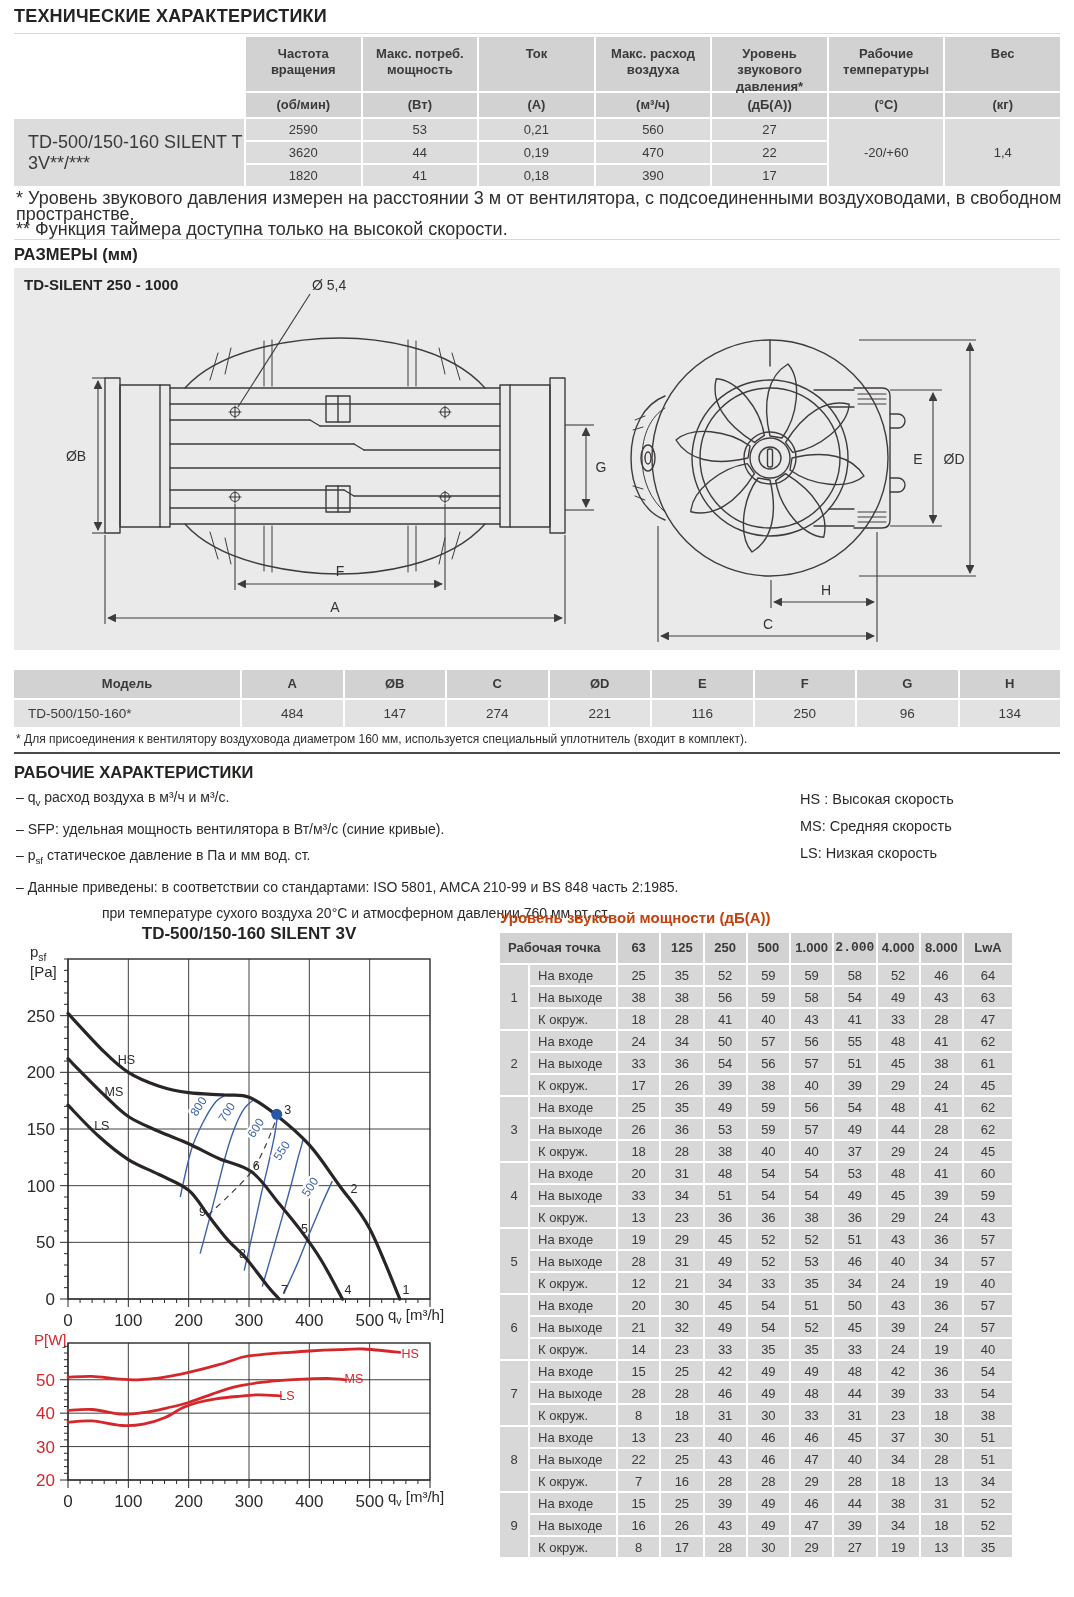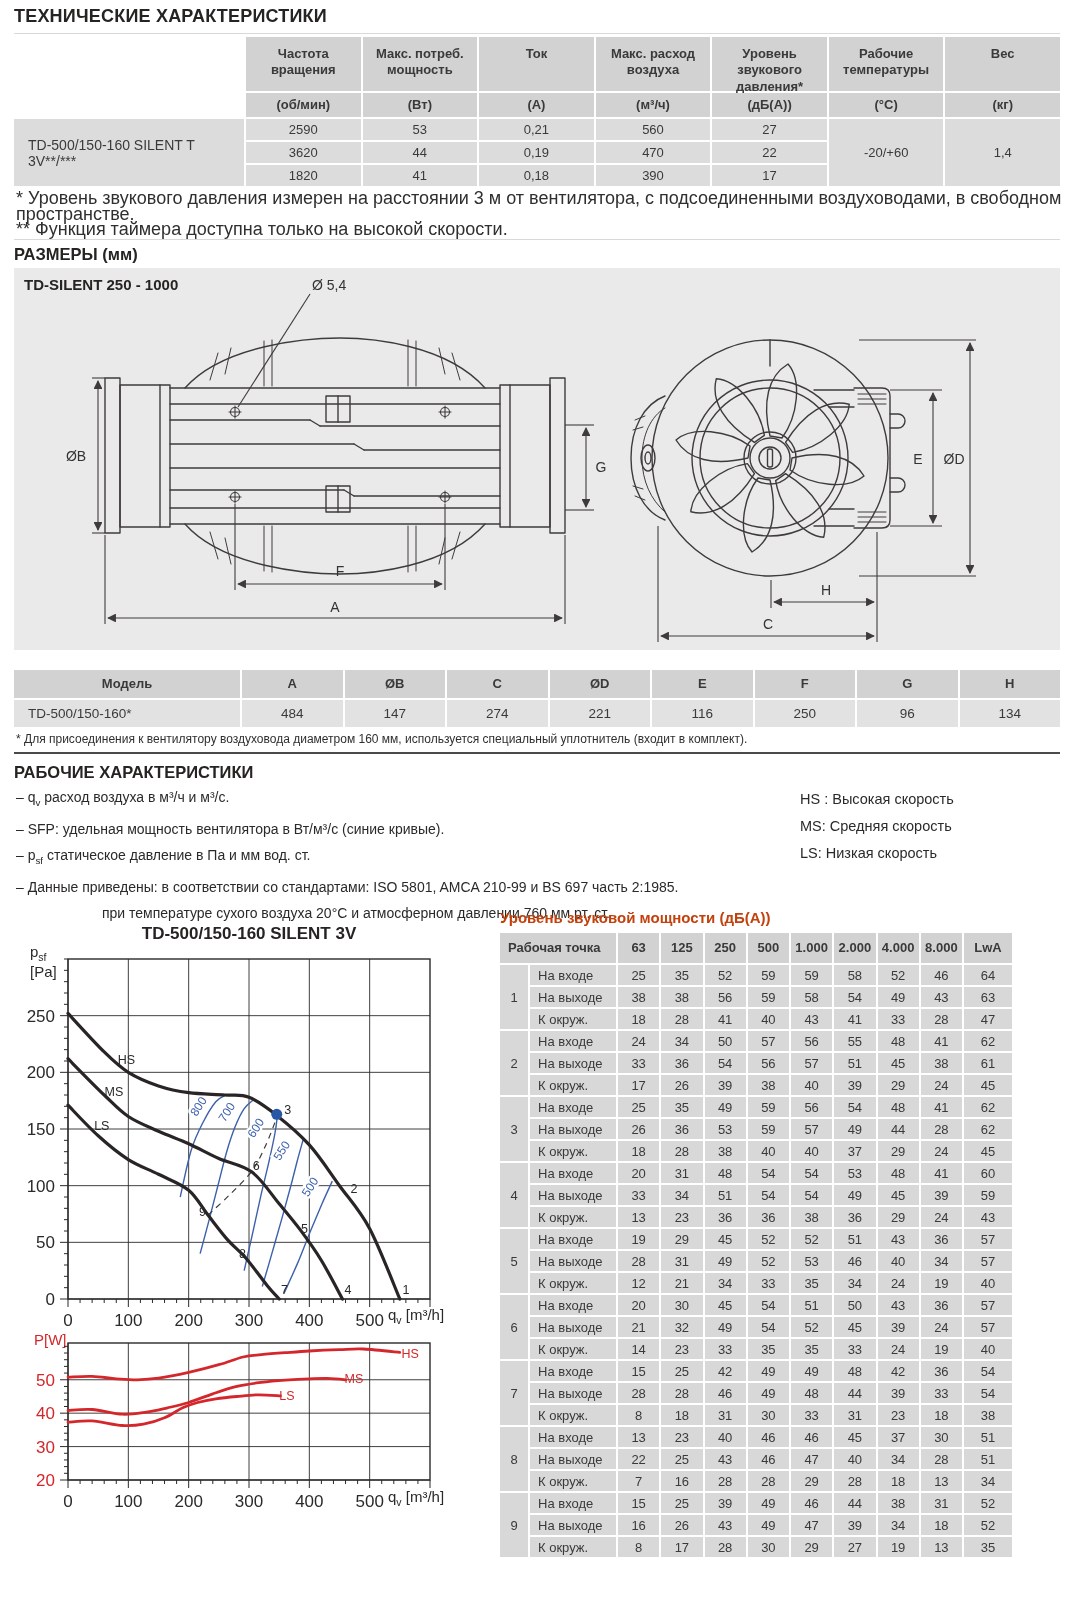--- a/index.html
+++ b/index.html
@@ -60,21 +60,21 @@
       <div class="cell hc" style="grid-area: 1 / 7; align-items: flex-start; padding-top: 9px;">Рабочие
 температуры</div>
       <div class="cell hc" style="grid-area: 1 / 8; align-items: flex-start; padding-top: 9px;">Вес</div>
       <div class="cell hc" style="grid-area: 2 / 2;">(об/мин)</div>
       <div class="cell hc" style="grid-area: 2 / 3;">(Вт)</div>
       <div class="cell hc" style="grid-area: 2 / 4;">(А)</div>
       <div class="cell hc" style="grid-area: 2 / 5;">(м³/ч)</div>
       <div class="cell hc" style="grid-area: 2 / 6;">(дБ(А))</div>
       <div class="cell hc" style="grid-area: 2 / 7;">(°С)</div>
       <div class="cell hc" style="grid-area: 2 / 8;">(кг)</div>
-      <div class="cell left" style="grid-area: 3 / 1 / 6; font-size: 14px;">TD-500/150-160 SILENT T 3V**/***</div>
+      <div class="cell left" style="grid-area: 3 / 1 / 6; font-size: 18px;">TD-500/150-160 SILENT T 3V**/***</div>
       <div class="cell" style="grid-area: 3 / 2;">2590</div>
       <div class="cell" style="grid-area: 3 / 3;">53</div>
       <div class="cell" style="grid-area: 3 / 4;">0,21</div>
       <div class="cell" style="grid-area: 3 / 5;">560</div>
       <div class="cell" style="grid-area: 3 / 6;">27</div>
       <div class="cell" style="grid-area: 4 / 2;">3620</div>
       <div class="cell" style="grid-area: 4 / 3;">44</div>
       <div class="cell" style="grid-area: 4 / 4;">0,19</div>
       <div class="cell" style="grid-area: 4 / 5;">470</div>
       <div class="cell" style="grid-area: 4 / 6;">22</div>
@@ -270,21 +270,21 @@
     </div>
   <div class="footnote" id="dims-footnote" style="top:732px">* Для присоединения к вентилятору воздуховода диаметром 160 мм, используется специальный уплотнитель (входит в комплект).</div>
 
   <div class="rule rule-dark" style="top:752px"></div>
   <h2 style="top:763px">РАБОЧИЕ ХАРАКТЕРИСТИКИ</h2>
 
   <div id="bullets">
       <div><span>– q</span><sub>v</sub><span> расход воздуха в м³/ч и м³/с.</span></div>
       <div><span>– SFP: удельная мощность вентилятора в Вт/м³/с (синие кривые).</span></div>
       <div><span>– p</span><sub>sf</sub><span> статическое давление в Па и мм вод. ст.</span></div>
-      <div><span>– Данные приведены: в соответствии со стандартами: ISO 5801, AMCA 210-99 и BS 697 часть 2:1985.</span></div>
+      <div><span>– Данные приведены: в соответствии со стандартами: ISO 5801, AMCA 210-99 и BS 848 часть 2:1985.</span></div>
       <div class="cont"><span>при температуре сухого воздуха 20°C и атмосферном давлении 760 мм рт. ст.</span></div>
     </div>
   <div id="legend">
       <div>HS : Высокая скорость</div>
       <div>MS: Средняя скорость</div>
       <div>LS: Низкая скорость</div>
     </div>
 
   <div class="chart-title">TD-500/150-160 SILENT 3V</div>
 
@@ -501,21 +501,21 @@
   </div>
 
   <div class="sound-title">Уровень звуковой мощности (дБ(A))</div>
   <div id="sound-table" class="gtab" style="left:500px;top:933px;width:512px;grid-template-columns:28px 86px repeat(8,1fr) 48px;grid-auto-rows:20px;grid-template-rows:30px;">
       <div class="cell hc lab" style="grid-area: 1 / 1 / auto / 3;">Рабочая точка</div>
       <div class="cell hc" style="grid-area: 1 / 3;">63</div>
       <div class="cell hc" style="grid-area: 1 / 4;">125</div>
       <div class="cell hc" style="grid-area: 1 / 5;">250</div>
       <div class="cell hc" style="grid-area: 1 / 6;">500</div>
       <div class="cell hc" style="grid-area: 1 / 7;">1.000</div>
-      <div class="cell hc" style="grid-area: 1 / 8;">2.000</div>
+      <div class="cell hc" style="grid-area: 1 / 8; font-family: Liberation Mono, monospace;">2.000</div>
       <div class="cell hc" style="grid-area: 1 / 9;">4.000</div>
       <div class="cell hc" style="grid-area: 1 / 10;">8.000</div>
       <div class="cell hc" style="grid-area: 1 / 11;">LwA</div>
       <div class="cell" style="grid-area: 2 / 1 / 5;">1</div>
       <div class="cell lab" style="grid-area: 2 / 2;">На входе</div>
       <div class="cell" style="grid-area: 2 / 3;">25</div>
       <div class="cell" style="grid-area: 2 / 4;">35</div>
       <div class="cell" style="grid-area: 2 / 5;">52</div>
       <div class="cell" style="grid-area: 2 / 6;">59</div>
       <div class="cell" style="grid-area: 2 / 7;">59</div>

